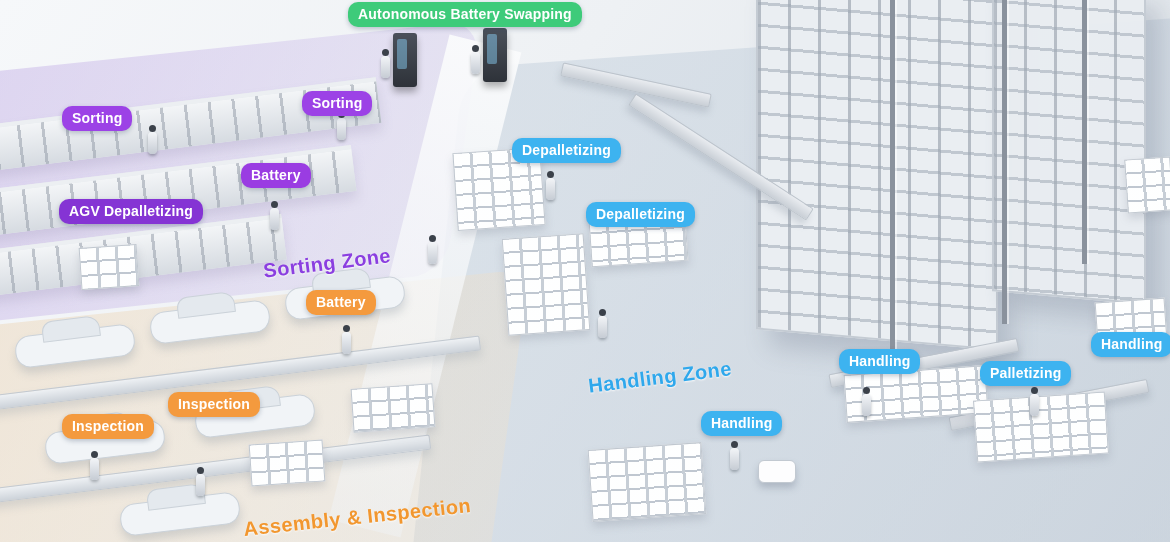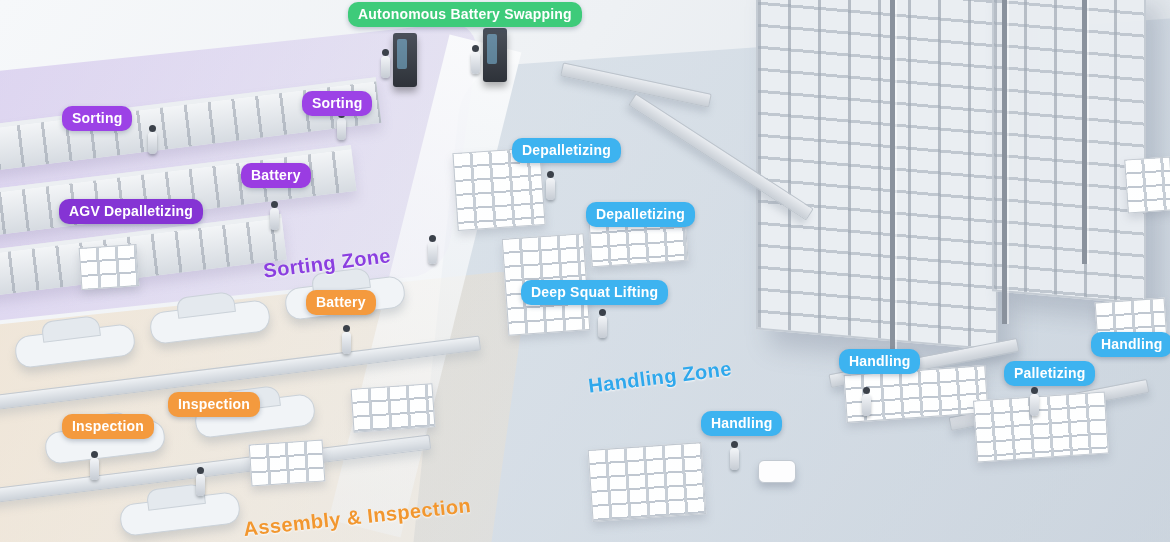--- a/index.html
+++ b/index.html
@@ -179,19 +179,18 @@
   <span class="badge" style="left: 348px; top: 2px; background-color: rgb(62, 203, 122);">Autonomous Battery Swapping</span>
   <span class="badge" style="left: 62px; top: 106px; background-color: rgb(156, 66, 230);">Sorting</span>
   <span class="badge" style="left: 302px; top: 91px; background-color: rgb(156, 66, 230);">Sorting</span>
   <span class="badge" style="left: 241px; top: 163px; background-color: rgb(154, 60, 226);">Battery</span>
   <span class="badge" style="left: 59px; top: 199px; background-color: rgb(133, 52, 212);">AGV Depalletizing</span>
   <span class="badge" style="left: 306px; top: 290px; background-color: rgb(244, 154, 62);">Battery</span>
   <span class="badge" style="left: 168px; top: 392px; background-color: rgb(244, 154, 62);">Inspection</span>
   <span class="badge" style="left: 62px; top: 414px; background-color: rgb(244, 154, 62);">Inspection</span>
   <span class="badge" style="left: 512px; top: 138px; background-color: rgb(61, 179, 240);">Depalletizing</span>
   <span class="badge" style="left: 586px; top: 202px; background-color: rgb(61, 179, 240);">Depalletizing</span>
-  <span class="badge" style="left: 521px; top: 280px; background-color: rgb(61, 179, 240);">Deep Squat Lifting</span>
   <span class="badge" style="left: 839px; top: 349px; background-color: rgb(61, 179, 240);">Handling</span>
   <span class="badge" style="left: 701px; top: 411px; background-color: rgb(61, 179, 240);">Handling</span>
-  <span class="badge" style="left: 1004px; top: 361px; background-color: rgb(61, 179, 240);">Palletizing</span>
+  <span class="badge" style="left: 980px; top: 361px; background-color: rgb(61, 179, 240);">Palletizing</span>
   <span class="badge" style="left: 1091px; top: 332px; background-color: rgb(61, 179, 240);">Handling</span>
 
 </div>
 
 </body></html>

